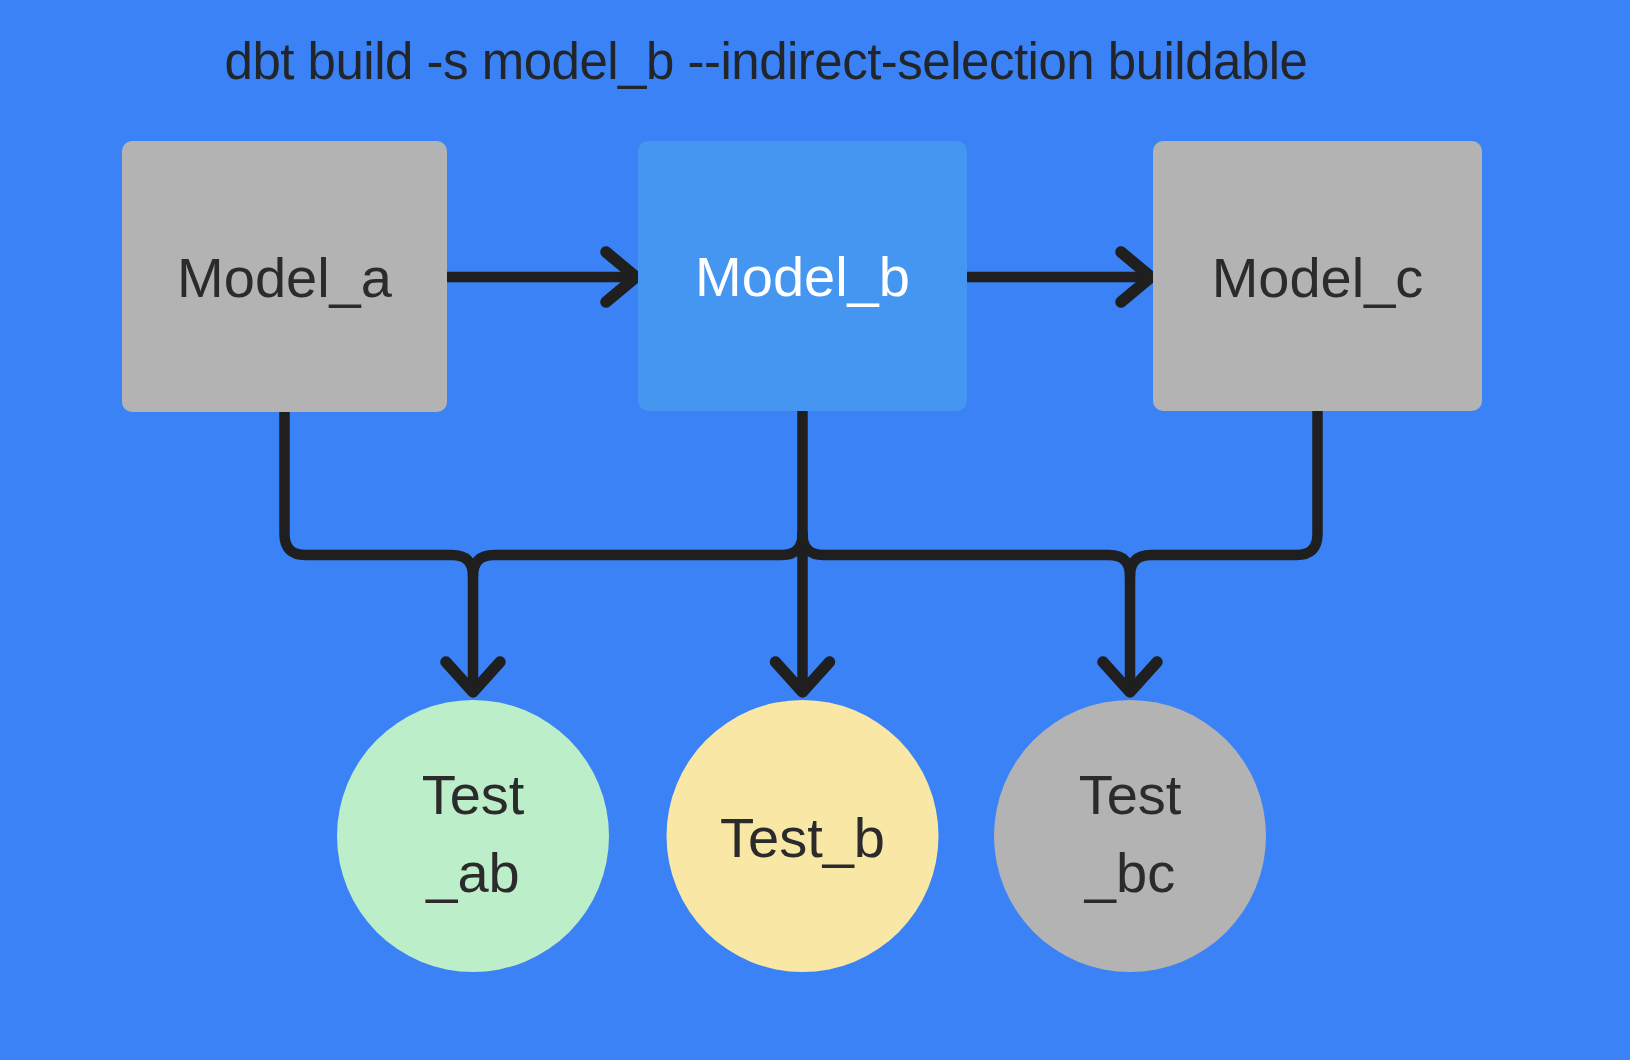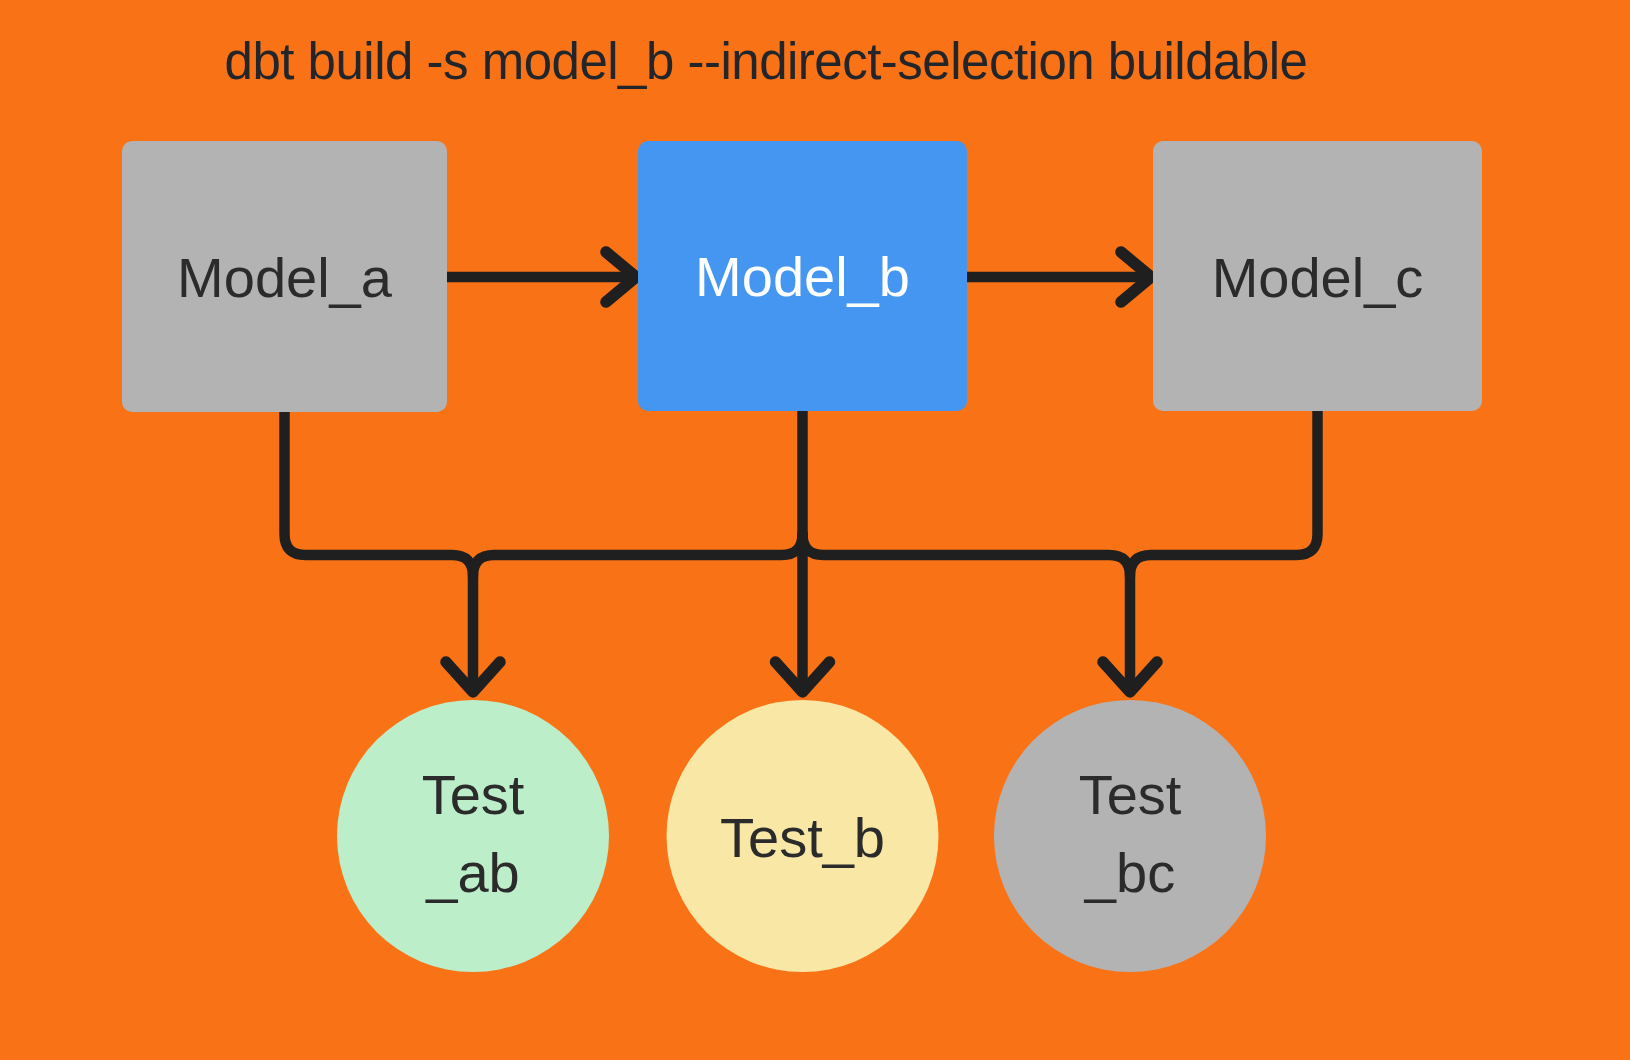--- a/index.html
+++ b/index.html
@@ -4,21 +4,21 @@
 <style>
   html, body {
     margin: 0;
     padding: 0;
     background: #ffffff;
   }
   .stage {
     position: relative;
     width: 1630px;
     height: 1060px;
-    background: #f97316;
+    background: #3b82f6;
     overflow: hidden;
     font-family: "Liberation Sans", sans-serif;
   }
   svg.diagram {
     position: absolute;
     left: 0;
     top: 0;
     display: block;
   }
   svg.diagram text {

